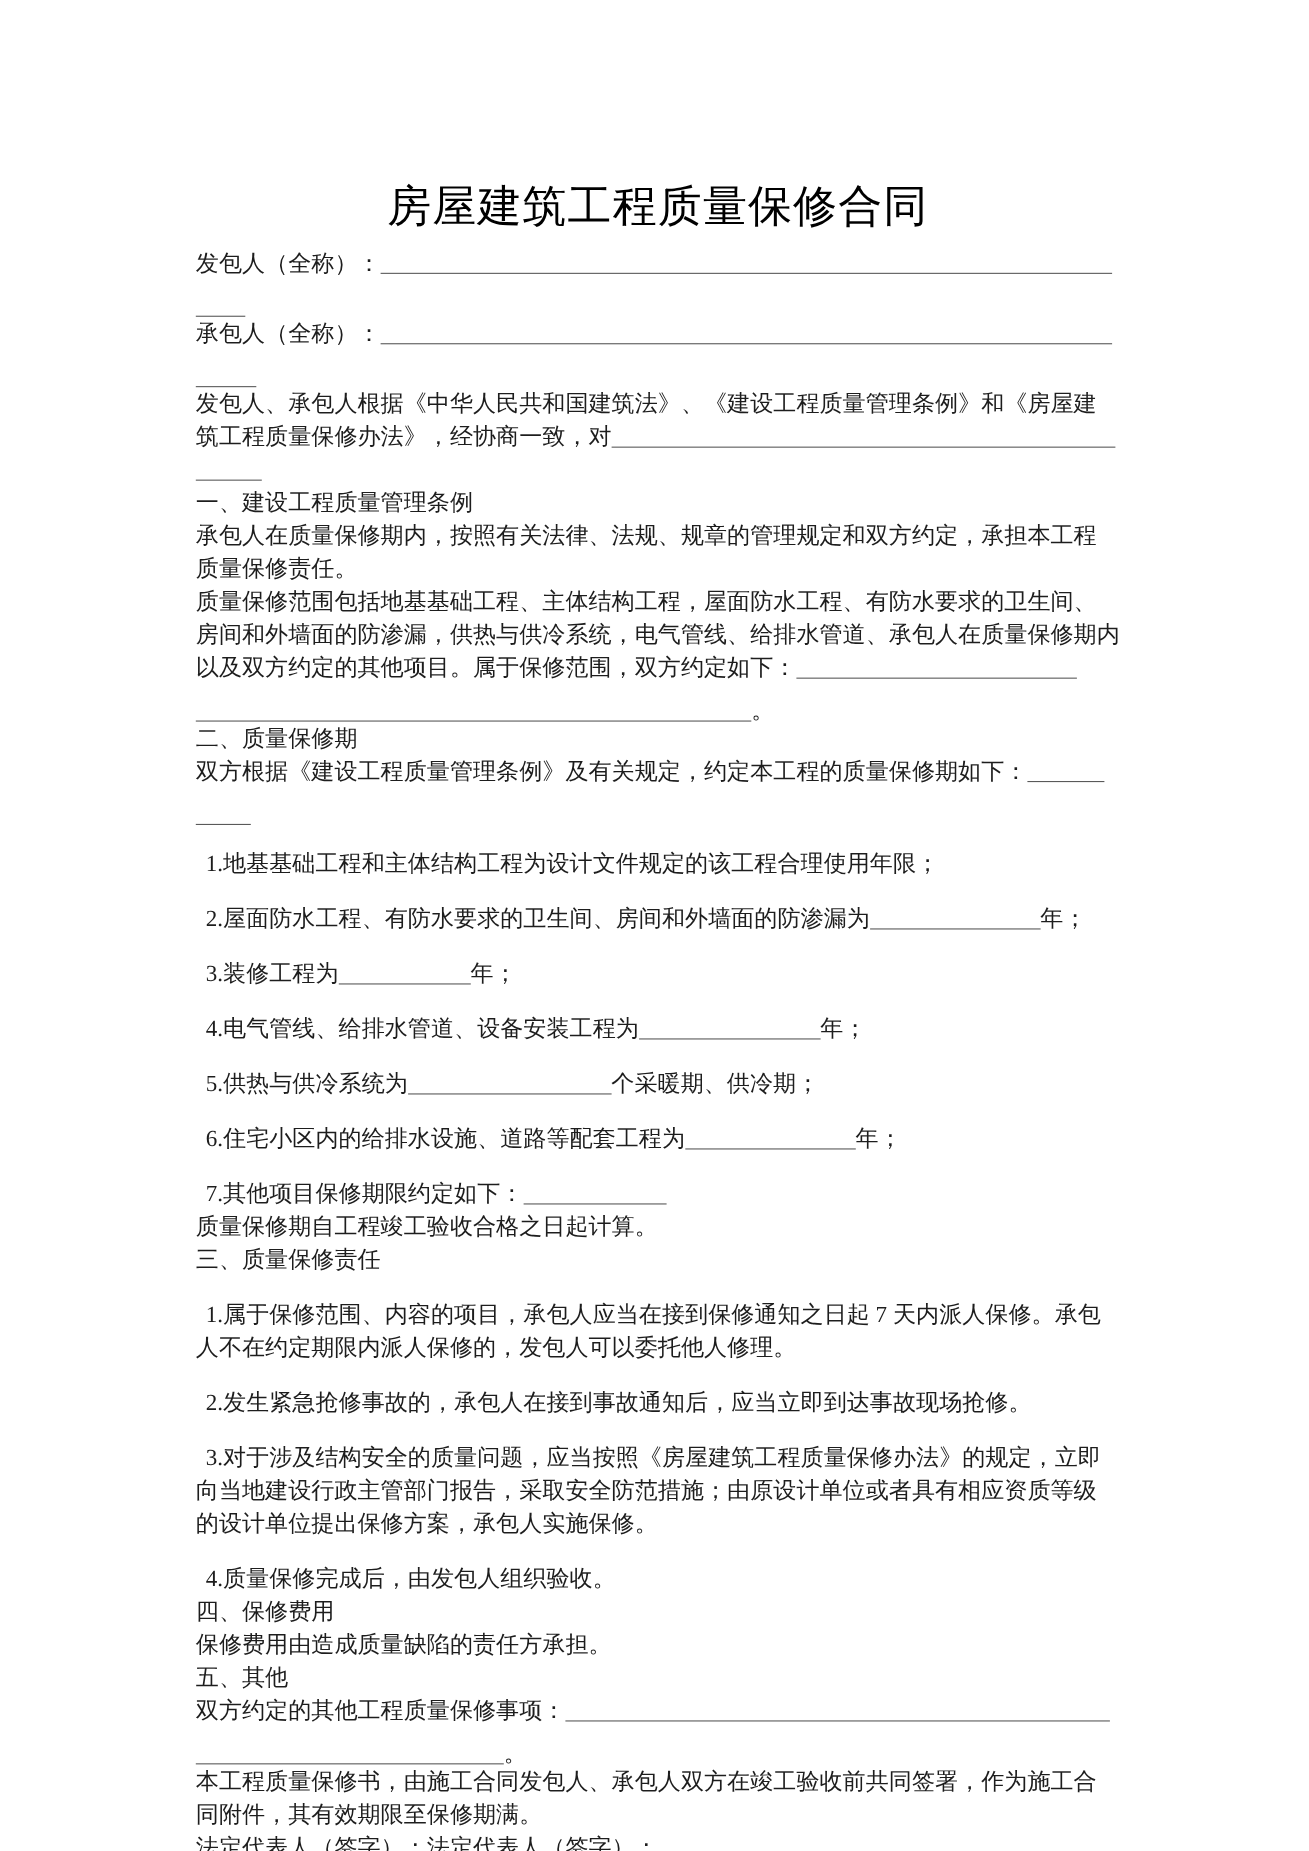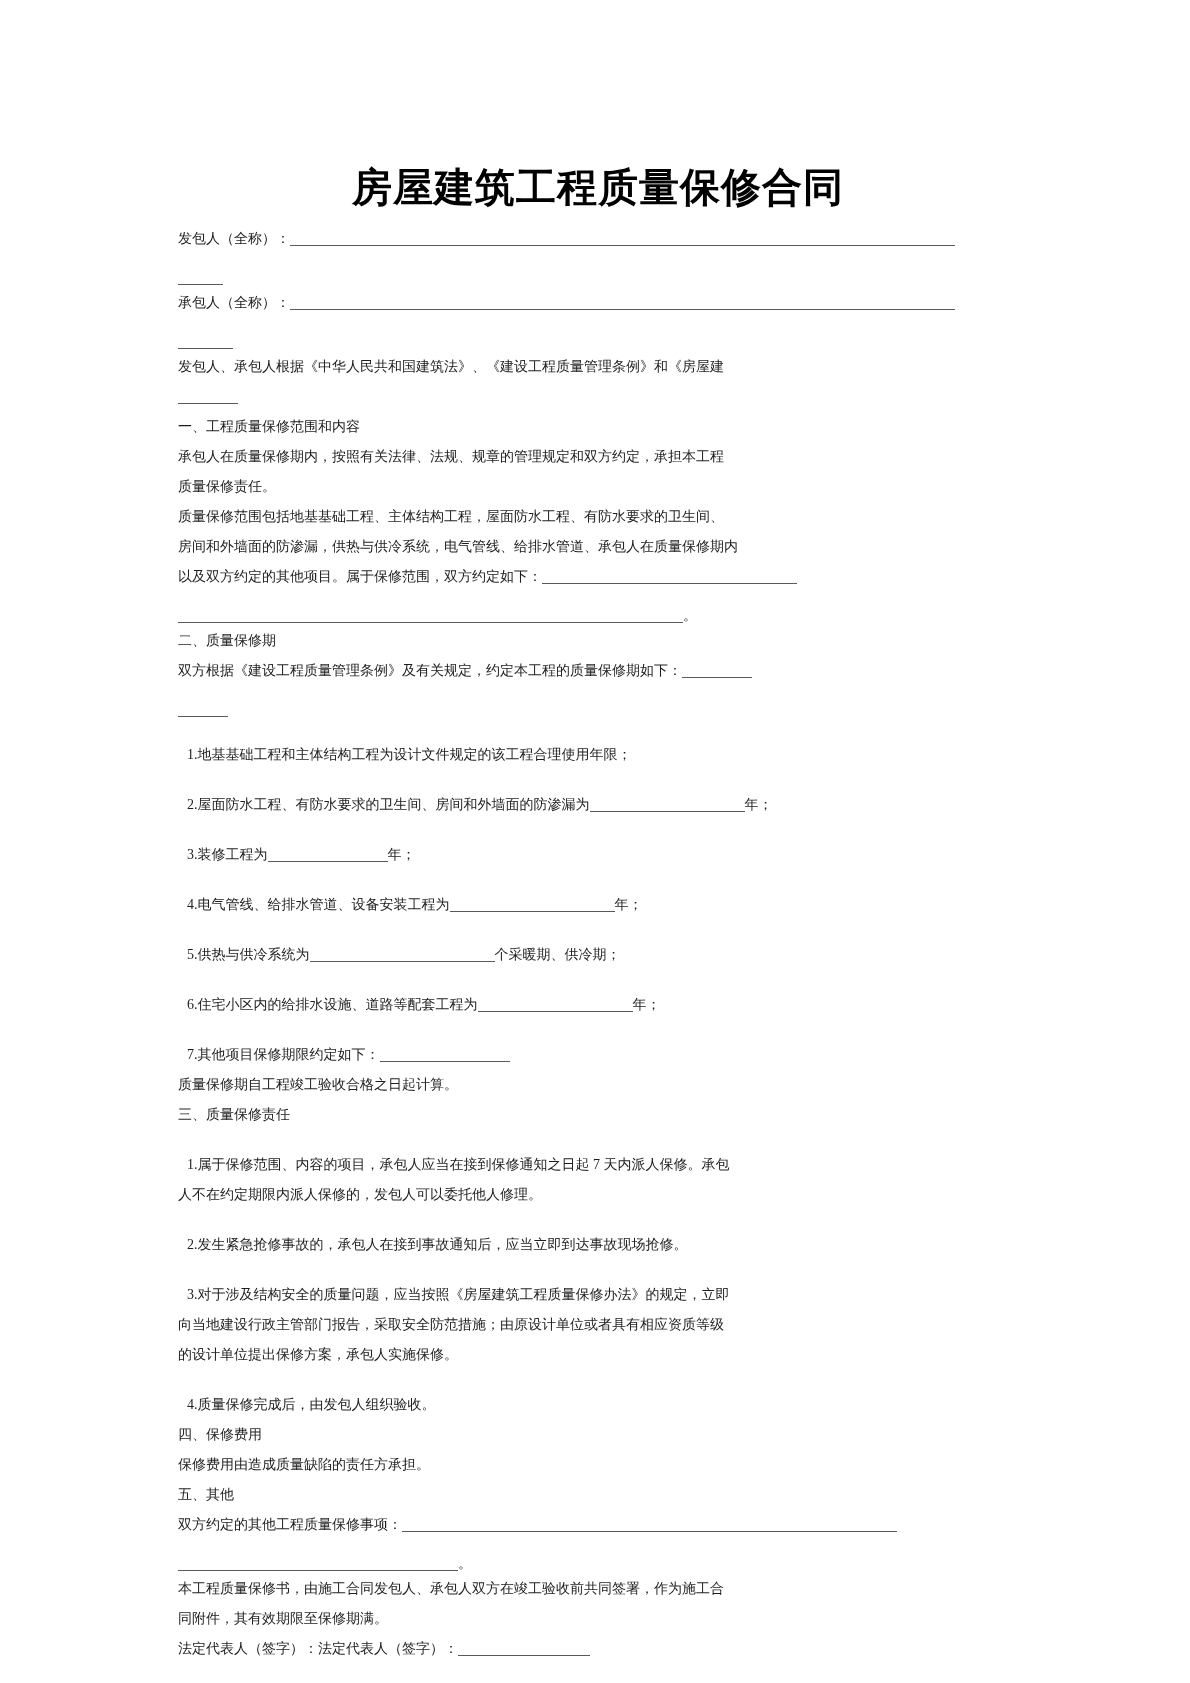--- a/index.html
+++ b/index.html
@@ -12,31 +12,31 @@
     overflow:hidden;
   }
   .doc{
     position:absolute;
     left:178px;
     top:150px;
     width:840px;
   }
   .title{
     font-size:40px;
-    font-weight:bold;
+    font-weight:normal;
     color:#000000;
     text-align:center;
     line-height:52px;
     margin:0 0 10px 0;
     padding-top:12px;
     letter-spacing:1px;
     white-space:nowrap;
   }
   .line{
-    font-size:14px;
+    font-size:21px;
     line-height:30px;
     white-space:nowrap;
   }
   .line.num{padding-left:9px;margin-top:20px;}
   .line.wrap{margin-top:9px;margin-bottom:-5px;}
   .blank{
     display:inline-block;
     height:1em;
     border-bottom:1px solid #5a5a5a;
     transform:translateY(3px);
@@ -46,22 +46,23 @@
 <body>
 
 <div class="doc">
   <h1 class="title">房屋建筑工程质量保修合同</h1>
   <div>
       <div class="line"><span>发包人（全称）：</span><span class="blank" style="width: 665px; border-bottom-color: rgb(90, 90, 90);"></span></div>
       <div class="line wrap"><span class="blank" style="width: 45px; border-bottom-color: rgb(90, 90, 90);"></span></div>
       <div class="line"><span>承包人（全称）：</span><span class="blank" style="width: 665px; border-bottom-color: rgb(90, 90, 90);"></span></div>
       <div class="line wrap"><span class="blank" style="width: 55px; border-bottom-color: rgb(90, 90, 90);"></span></div>
       <div class="line"><span>发包人、承包人根据《中华人民共和国建筑法》、《建设工程质量管理条例》和《房屋建</span></div>
+      <div class="line"><span>筑工程质量保修办法》，经协商一致，对</span><span class="blank" style="width: 458px; border-bottom-color: rgb(90, 90, 90);"></span></div>
       <div class="line"><span class="blank" style="width: 60px; border-bottom-color: rgb(90, 90, 90);"></span></div>
-      <div class="line"><span>一、工程质量保修范围和内容</span></div>
+      <div class="line"><span>一、建设工程质量管理条例</span></div>
       <div class="line"><span>承包人在质量保修期内，按照有关法律、法规、规章的管理规定和双方约定，承担本工程</span></div>
       <div class="line"><span>质量保修责任。</span></div>
       <div class="line"><span>质量保修范围包括地基基础工程、主体结构工程，屋面防水工程、有防水要求的卫生间、</span></div>
       <div class="line"><span>房间和外墙面的防渗漏，供热与供冷系统，电气管线、给排水管道、承包人在质量保修期内</span></div>
       <div class="line"><span>以及双方约定的其他项目。属于保修范围，双方约定如下：</span><span class="blank" style="width: 255px; border-bottom-color: rgb(90, 90, 90);"></span></div>
       <div class="line wrap"><span class="blank" style="width: 505px; border-bottom-color: rgb(90, 90, 90);"></span><span>。</span></div>
       <div class="line"><span>二、质量保修期</span></div>
       <div class="line"><span>双方根据《建设工程质量管理条例》及有关规定，约定本工程的质量保修期如下：</span><span class="blank" style="width: 70px; border-bottom-color: rgb(90, 90, 90);"></span></div>
       <div class="line wrap"><span class="blank" style="width: 50px; border-bottom-color: rgb(90, 90, 90);"></span></div>
       <div class="line num"><span>1.地基基础工程和主体结构工程为设计文件规定的该工程合理使用年限；</span></div>

